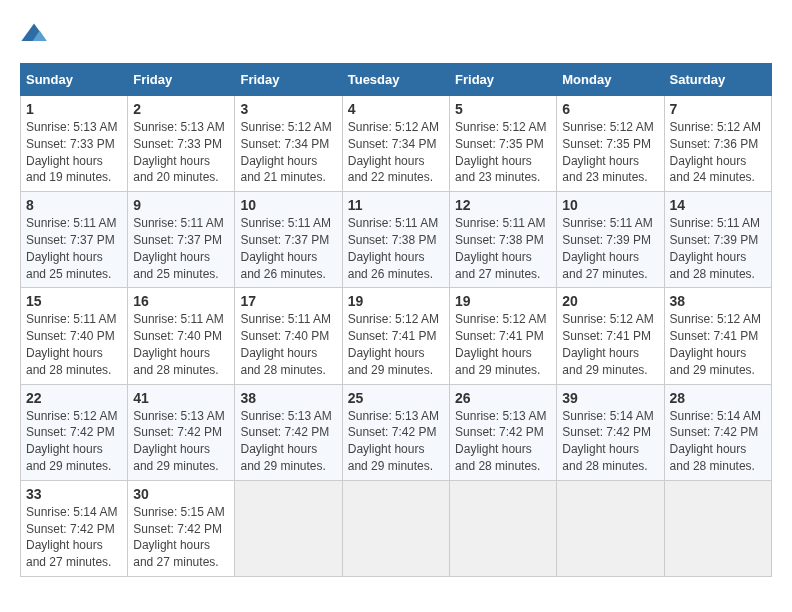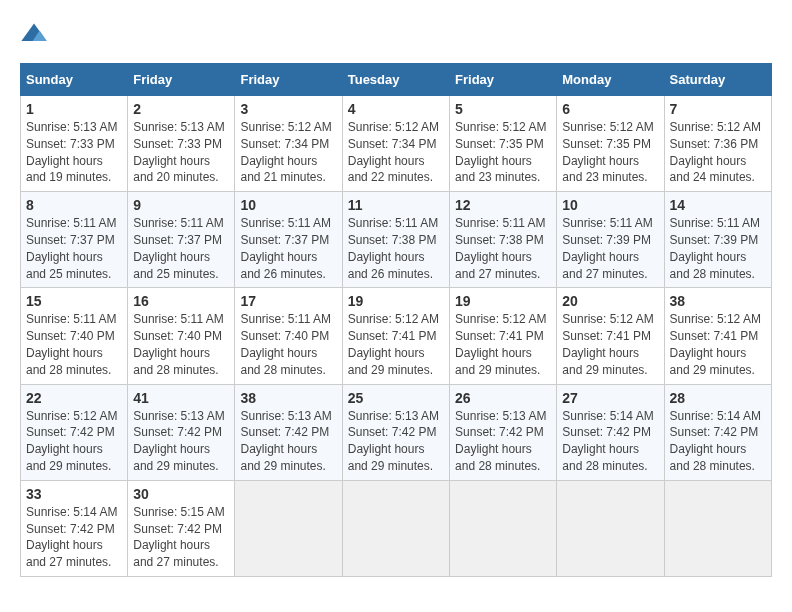--- a/index.html
+++ b/index.html
@@ -361,21 +361,21 @@
         <td>
         <span class="day-number">26</span>
         <div class="day-info">
           Sunrise: 5:13 AM<br>
           Sunset: 7:42 PM<br>
           Daylight hours<br>
           and 28 minutes.
         </div>
       </td>
         <td>
-        <span class="day-number">27</span>
+        <span class="day-number">39</span>
         <div class="day-info">
           Sunrise: 5:14 AM<br>
           Sunset: 7:42 PM<br>
           Daylight hours<br>
           and 28 minutes.
         </div>
       </td>
         <td>
         <span class="day-number">28</span>
         <div class="day-info">

